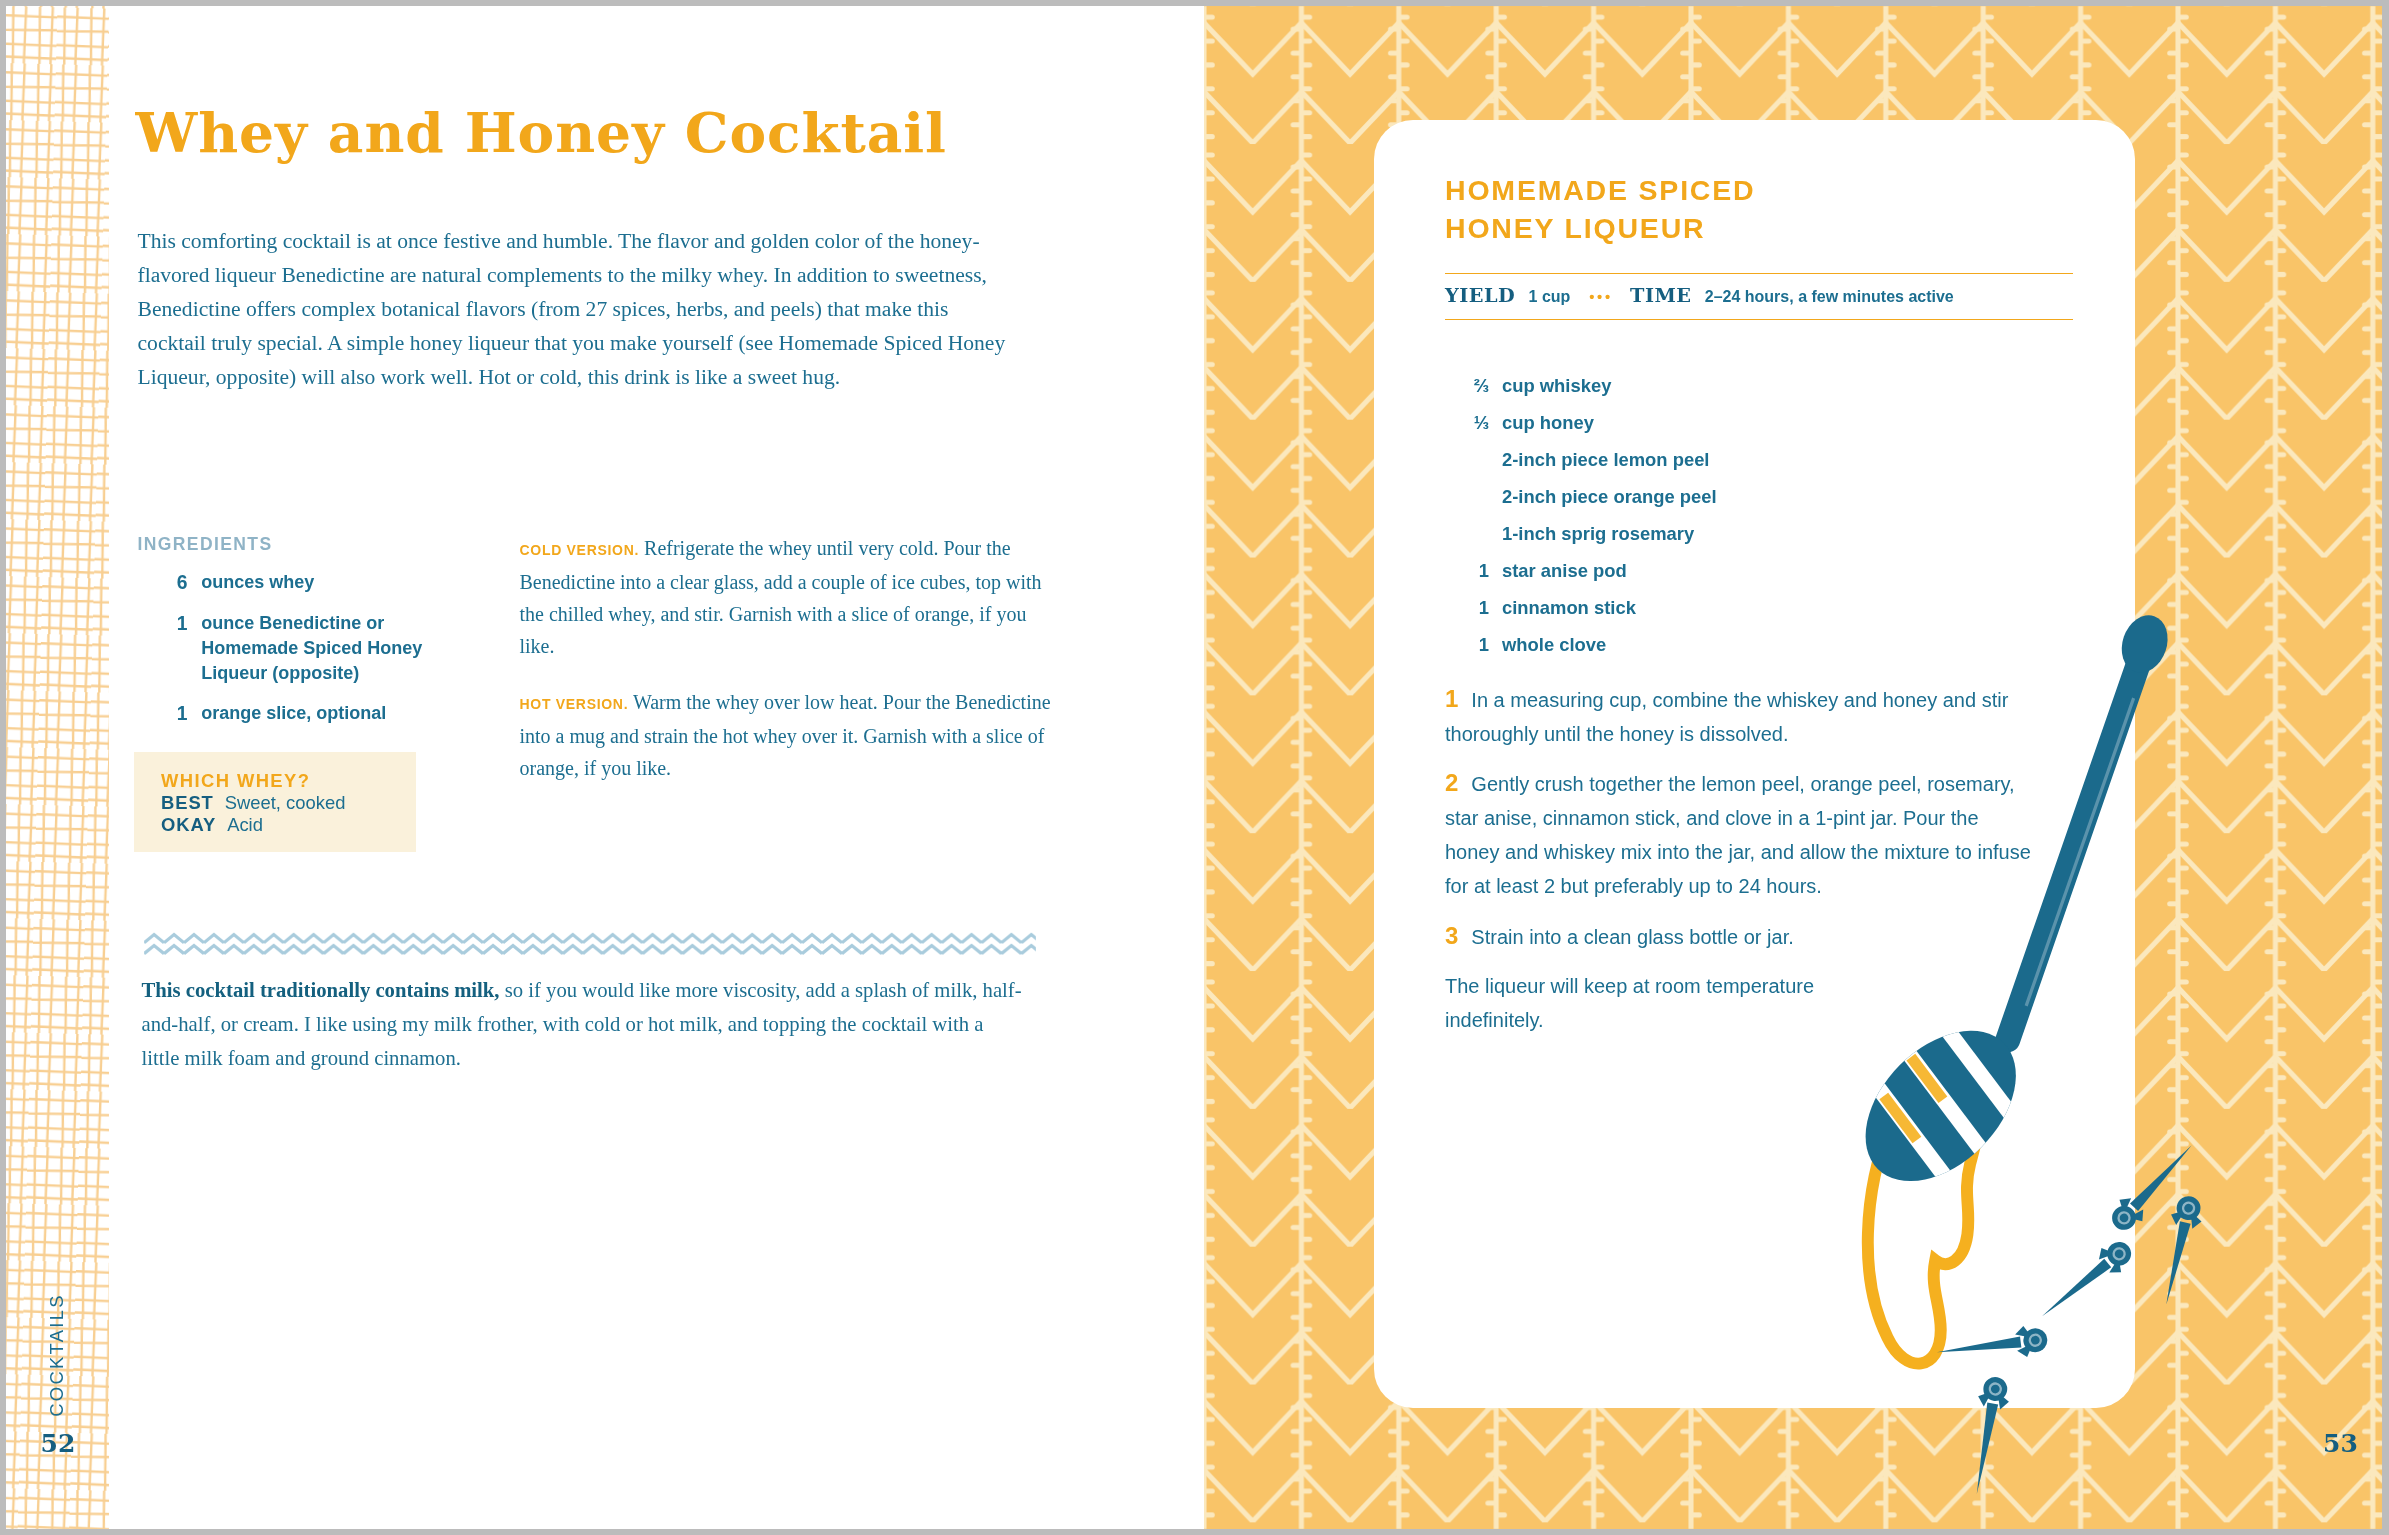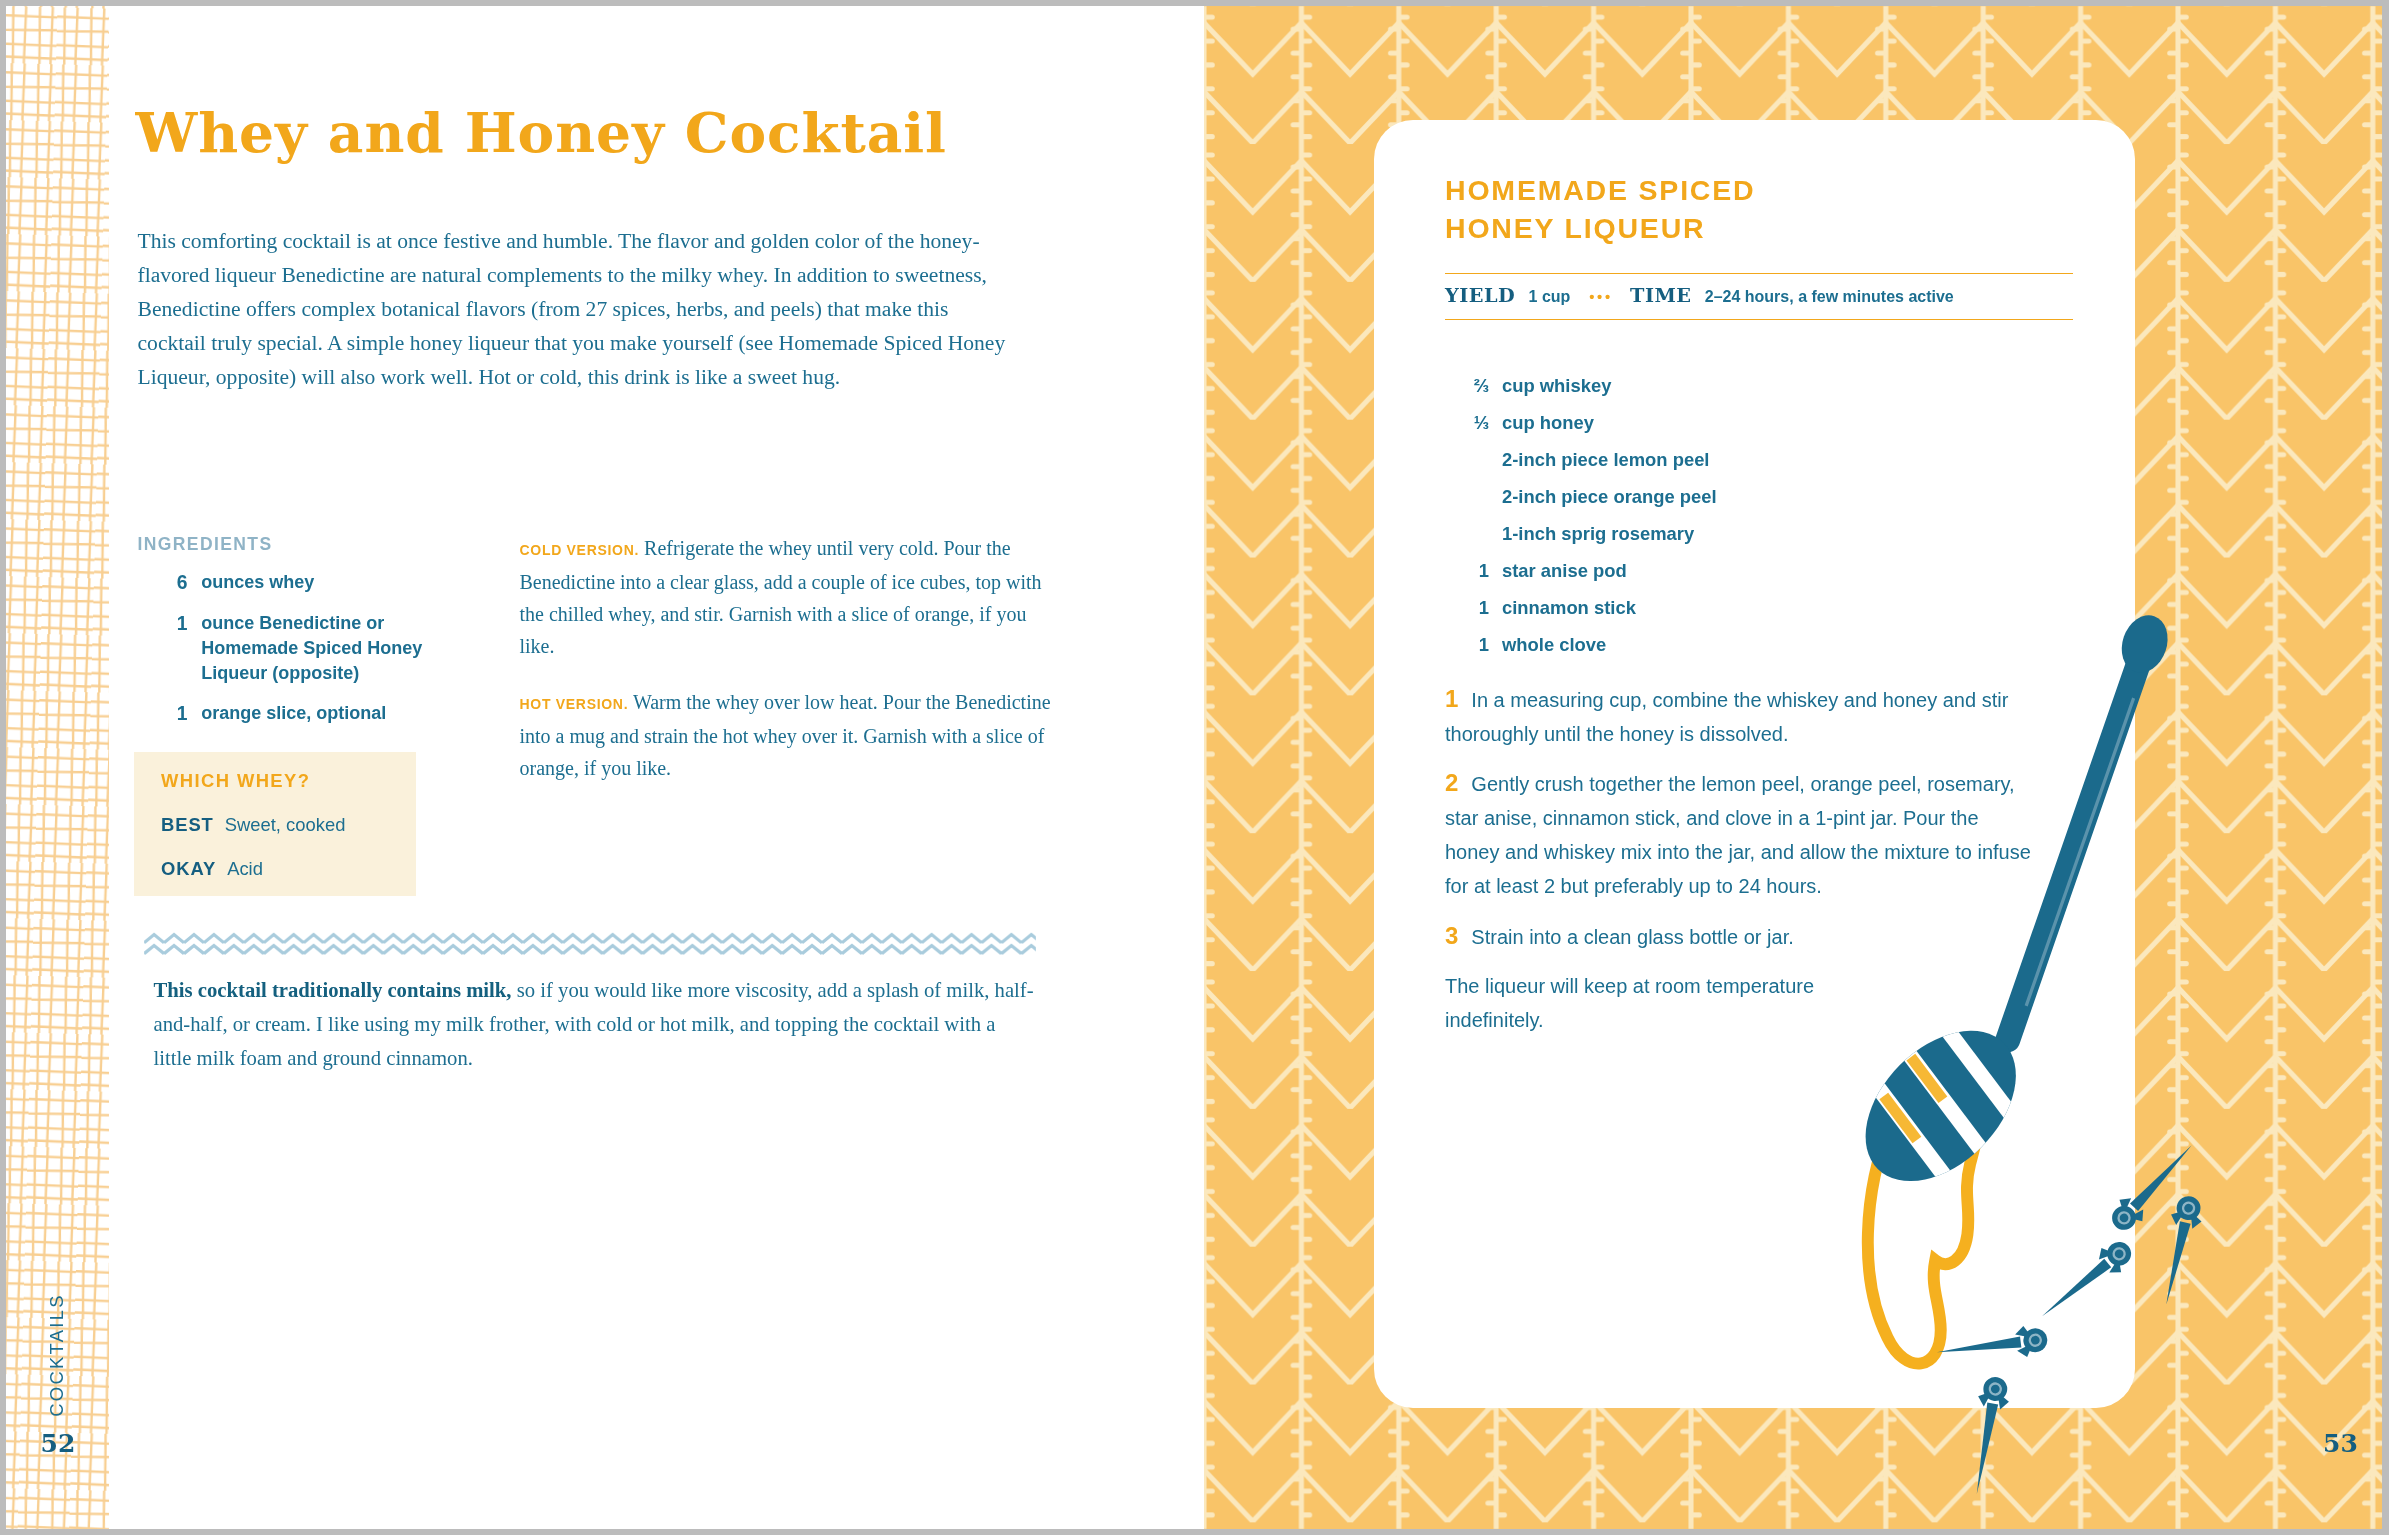--- a/index.html
+++ b/index.html
@@ -29,30 +29,30 @@
   .meta-value { font-size:17.5px; font-weight:bold; color:#1C6E90; margin-left:11px; }
   .lp-ingcol { position:absolute; left:132px; top:528px; width:303px; }
   .ing-heading { font-size:17.5px; font-weight:bold; letter-spacing:1.4px; color:#8FB3C6; }
   .ing-row { display:flex; margin-top:15.6px; }
   .ing-qty { width:50px; text-align:right; padding-right:13.8px; flex:none;
              font-weight:bold; font-size:19.3px; color:#1C6E90; line-height:25px; }
   .ing-text { flex:1; font-weight:bold; font-size:18px; color:#1C6E90; line-height:25px; }
   .whey-box { position:absolute; left:128px; top:746px; width:282px; box-sizing:border-box;
               background:#FAF1DB; padding:18.4px 13px 16.5px 27.6px; }
   .whey-heading { font-size:18.4px; font-weight:bold; letter-spacing:1.4px; color:#F2A71B; }
-  .whey-row { margin-top:22px; font-size:18.4px; }
+  .whey-row { margin-top:0; font-size:18.4px; }
   .whey-label { font-weight:bold; letter-spacing:0.9px; color:#155E80; margin-right:11px; }
   .whey-value { color:#1C6E90; }
   .lp-versions { position:absolute; left:514px; top:526px; width:533px; }
   .version-p { font-family:"Liberation Serif", serif; font-size:20px; line-height:32px;
                color:#1C6E90; margin:0 0 24px 0; }
   .version-label { font-family:"Liberation Sans", sans-serif; font-weight:bold;
                    font-size:14px; letter-spacing:0.7px; color:#F2A71B; }
   .zigzag { position:absolute; left:132px; top:925px; width:904px; height:29px; }
-  .lp-note { position:absolute; left:148px; top:967px; width:884px;
+  .lp-note { position:absolute; left:136px; top:967px; width:884px;
              font-family:"Liberation Serif", serif; font-size:20.7px; line-height:34px; color:#1C6E90; }
   .note-bold { font-weight:bold; color:#14607F; }
   .cocktails-label {
     position:absolute; left:51px; top:1349px;
     transform:translate(-50%,-50%) rotate(-90deg);
     font-size:18.4px; letter-spacing:2.3px; color:#1C6E90; white-space:nowrap;
   }
   .page-num { font-family:"DejaVu Serif", serif; font-weight:bold; font-size:25px; color:#155E80; }
   .pn-left { position:absolute; left:35px; top:1423px; }
   

